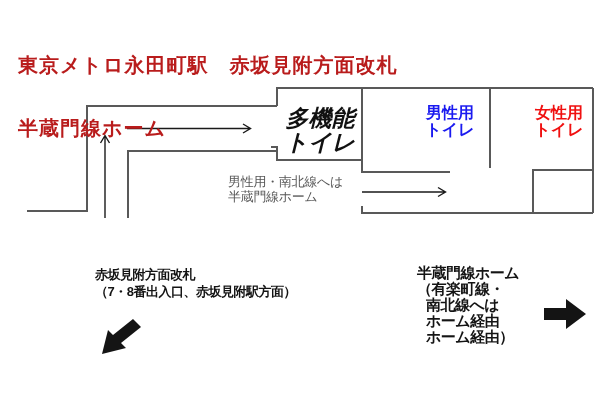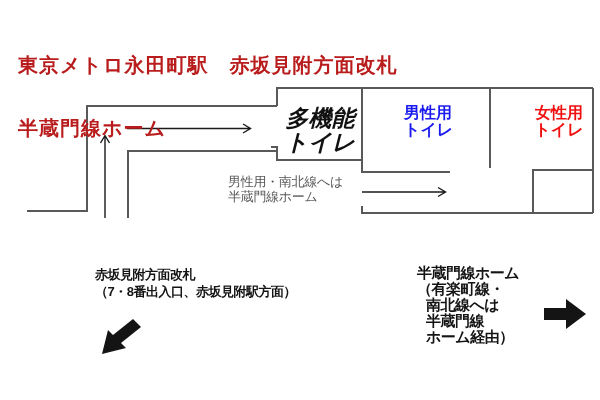--- a/index.html
+++ b/index.html
@@ -5,21 +5,21 @@
   html,body{margin:0;padding:0;background:#fff;}
   #stage{
     position:relative;width:600px;height:400px;background:#ffffff;overflow:hidden;
     font-family:"Liberation Sans","DejaVu Sans",sans-serif;color:#111;
   }
   #diagram-svg{position:absolute;left:0;top:0;width:600px;height:400px;}
   .lbl{position:absolute;white-space:pre;}
   .page-title{left:18px;top:13px;font-size:20px;font-weight:bold;line-height:21px;letter-spacing:1px;color:#b91c1c;}
   .slope1{left:88px;top:105px;font-size:15px;font-weight:bold;letter-spacing:-0.5px;color:#161616;}
   .multi-room{left:277px;top:106px;width:86px;text-align:center;font-size:23px;font-weight:bold;line-height:24px;color:#111;font-style:italic;}
-  .mens-room{left:404px;top:104px;width:92px;text-align:left;font-size:16px;font-weight:bold;line-height:17px;}
+  .mens-room{left:404px;top:104px;width:92px;text-align:center;font-size:16px;font-weight:bold;line-height:17px;}
   .womens-room{left:489px;top:104px;width:92px;text-align:center;font-size:16px;font-weight:bold;line-height:17px;}
   .slope2{left:228px;top:174px;font-size:13px;line-height:15px;letter-spacing:-0.3px;color:#575757;}
   .gate-label{left:95px;top:266px;font-size:13px;font-weight:bold;line-height:17px;letter-spacing:-0.5px;color:#141414;}
   .platform-label{left:417px;top:265px;font-size:15px;font-weight:bold;line-height:16px;letter-spacing:-0.5px;color:#141414;}
   .platform-label div:nth-child(n+3){margin-left:9px;}
 </style>
 </head>
 <body>
 
 <div id="stage">
@@ -60,15 +60,15 @@
   <div class="lbl multi-room"><div>多機能</div><div>トイレ</div></div>
 
   <div class="lbl mens-room" style="color: rgb(26, 26, 240);"><div>男性用</div><div>トイレ</div></div>
 
   <div class="lbl womens-room" style="color: rgb(240, 16, 16); padding-left: 24px;"><div>女性用</div><div>トイレ</div></div>
 
   <div class="lbl slope2"><div>男性用・南北線へは</div><div>半蔵門線ホーム</div></div>
 
   <div class="lbl gate-label"><div>赤坂見附方面改札</div><div>（7・8番出入口、赤坂見附駅方面）</div></div>
 
-  <div class="lbl platform-label"><div>半蔵門線ホーム</div><div>（有楽町線・</div><div>南北線へは</div><div>半蔵門線</div><div>ホーム経由）</div></div>
+  <div class="lbl platform-label"><div>半蔵門線ホーム</div><div>（有楽町線・</div><div>南北線へは</div><div>ホーム経由</div><div>ホーム経由）</div></div>
 
 </div>
 
 </body></html>

